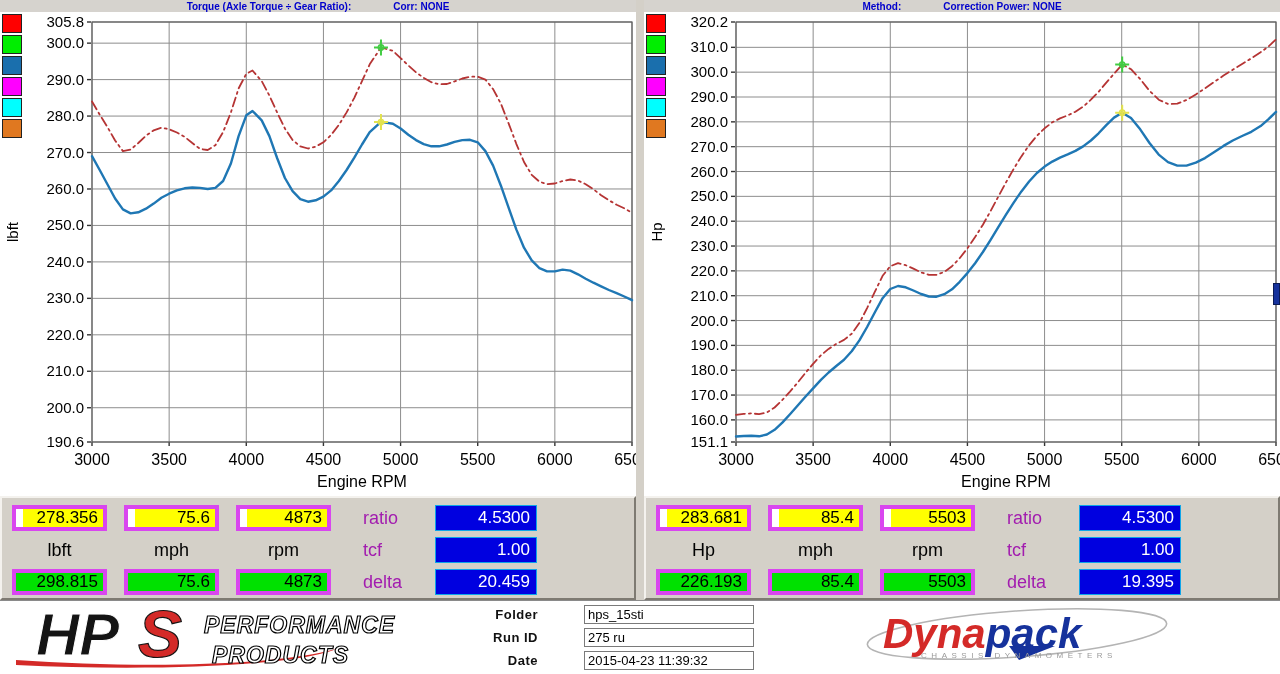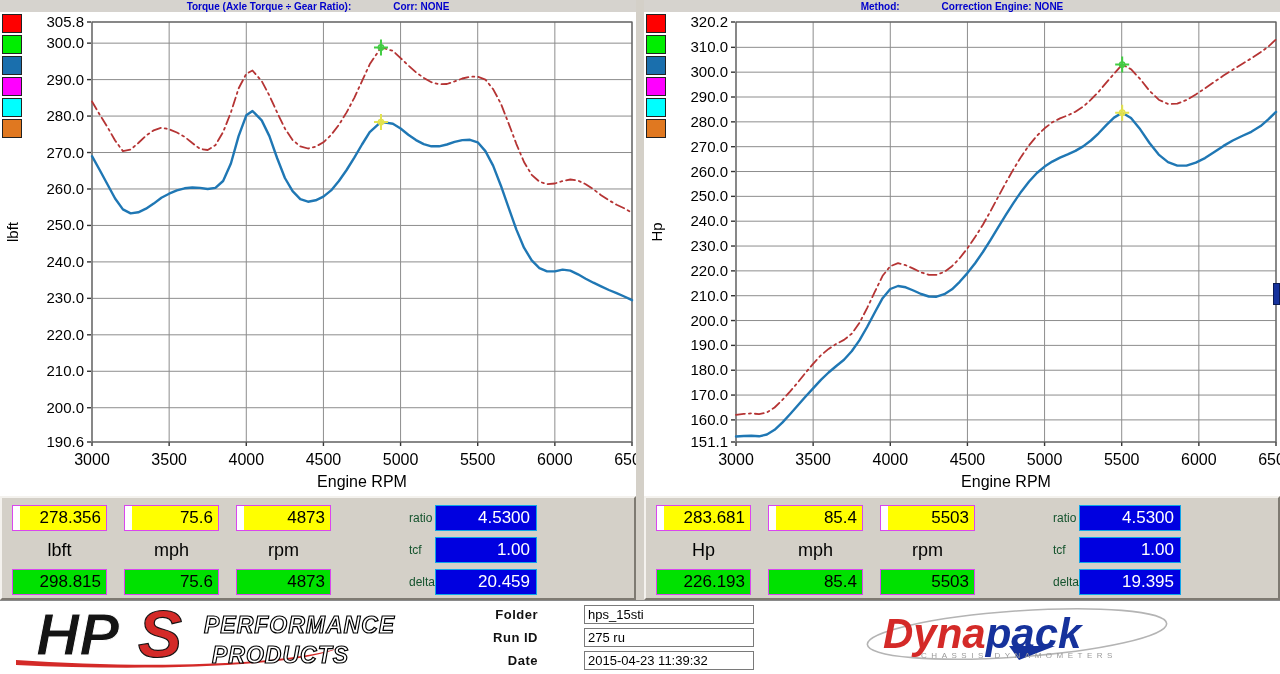--- a/index.html
+++ b/index.html
@@ -16,28 +16,28 @@
   .legend{position:absolute;left:2px;top:2px;display:flex;flex-direction:column;gap:2px;z-index:2;}
   .legend .swatch{width:18px;height:17px;border:1px solid #222;}
 
   
   .data-row{display:flex;width:1280px;height:104px;background:#d4d0c8;}
   .data-panel{width:636px;height:104px;background:#d4d0c8;border-top:2px solid #f4f2ee;border-left:2px solid #f4f2ee;
               border-right:2px solid #7e7a72;border-bottom:2px solid #7e7a72;box-sizing:border-box;
               display:flex;align-items:stretch;}
   .dp-grid{display:grid;grid-template-columns:95px 95px 95px;grid-auto-rows:26px;column-gap:17px;row-gap:6px;
            padding:7px 0 0 10px;}
-  .valbox{border:1px solid #d946ef;font-size:17px;display:flex;align-items:center;justify-content:flex-end;
+  .valbox{border:4px solid #d946ef;font-size:17px;display:flex;align-items:center;justify-content:flex-end;
           padding-right:5px;box-sizing:border-box;color:#000;}
   .valbox.yellow{background:#ffff00;box-shadow:inset 7px 0 0 #ffffff;}
   .valbox.green{background:#00e100;}
   .unitlbl{font-size:18px;color:#000;display:flex;align-items:center;justify-content:center;}
   .dp-stats{display:grid;grid-template-columns:62px 102px;grid-auto-rows:26px;column-gap:10px;row-gap:6px;
             padding:7px 0 0 32px;}
-  .statlbl{font-size:12px;color:#14532d;display:flex;align-items:center;margin-left:46px;}
+  .statlbl{font-size:18px;color:#a21caf;display:flex;align-items:center;}
   .statbox{background:#0000e0;border:1px solid #0ea5e9;color:#ffffff;font-size:17px;display:flex;align-items:center;
            justify-content:flex-end;padding-right:6px;box-sizing:border-box;}
 
   
   .footer{position:relative;width:1280px;height:74px;background:#ffffff;
           border-top:1px solid #8a8a8a;box-shadow:inset 0 1px 0 #ffffff;box-sizing:border-box;
           display:flex;align-items:center;}
   .hps-logo{width:470px;height:70px;flex:none;}
   .run-fields{display:grid;grid-template-columns:58px 210px;column-gap:6px;row-gap:4px;align-items:center;flex:none;
               margin-left:10px;}
@@ -144,21 +144,21 @@
             <circle cx="380.97714285714284" cy="35.46614583333338" r="2.6" fill="none" stroke="#43cc43" stroke-width="1.6"></circle>
           </svg>
       </div>
     </section>
 
     <div class="panel-gap"></div>
 
     <section class="chart-panel">
       <div class="chart-titlebar">
         <span>Method:</span>
-        <span>Correction Engine: NONE</span>
+        <span>Correction Power: NONE</span>
       </div>
       <div class="chart-body">
         <div class="legend" id="legend-1">
             <div class="swatch" style="background: rgb(255, 0, 0);"></div>
             <div class="swatch" style="background: rgb(0, 238, 0);"></div>
             <div class="swatch" style="background: rgb(26, 111, 173);"></div>
             <div class="swatch" style="background: rgb(255, 0, 255);"></div>
             <div class="swatch" style="background: rgb(0, 255, 255);"></div>
             <div class="swatch" style="background: rgb(224, 120, 32);"></div>
           </div>

